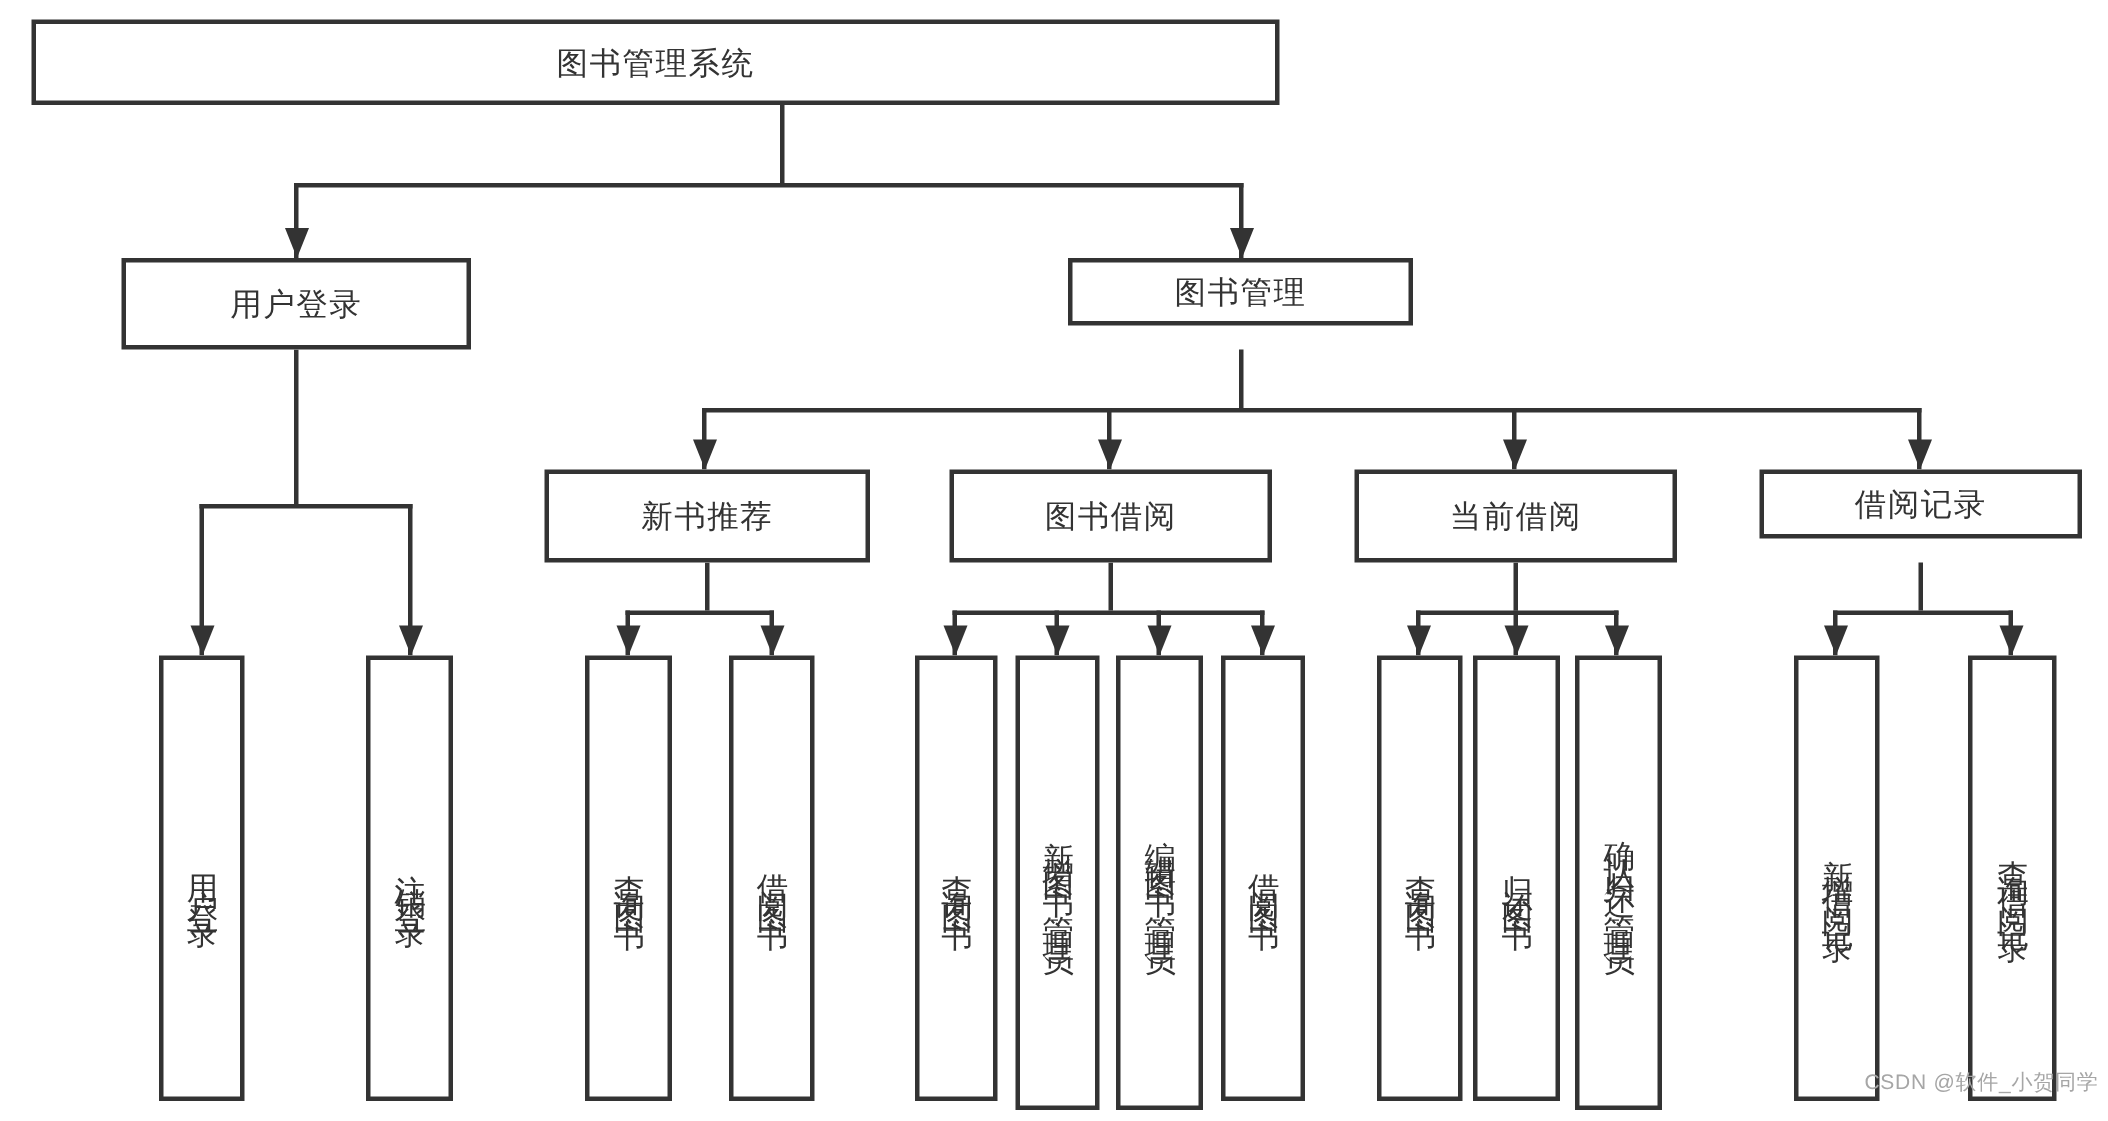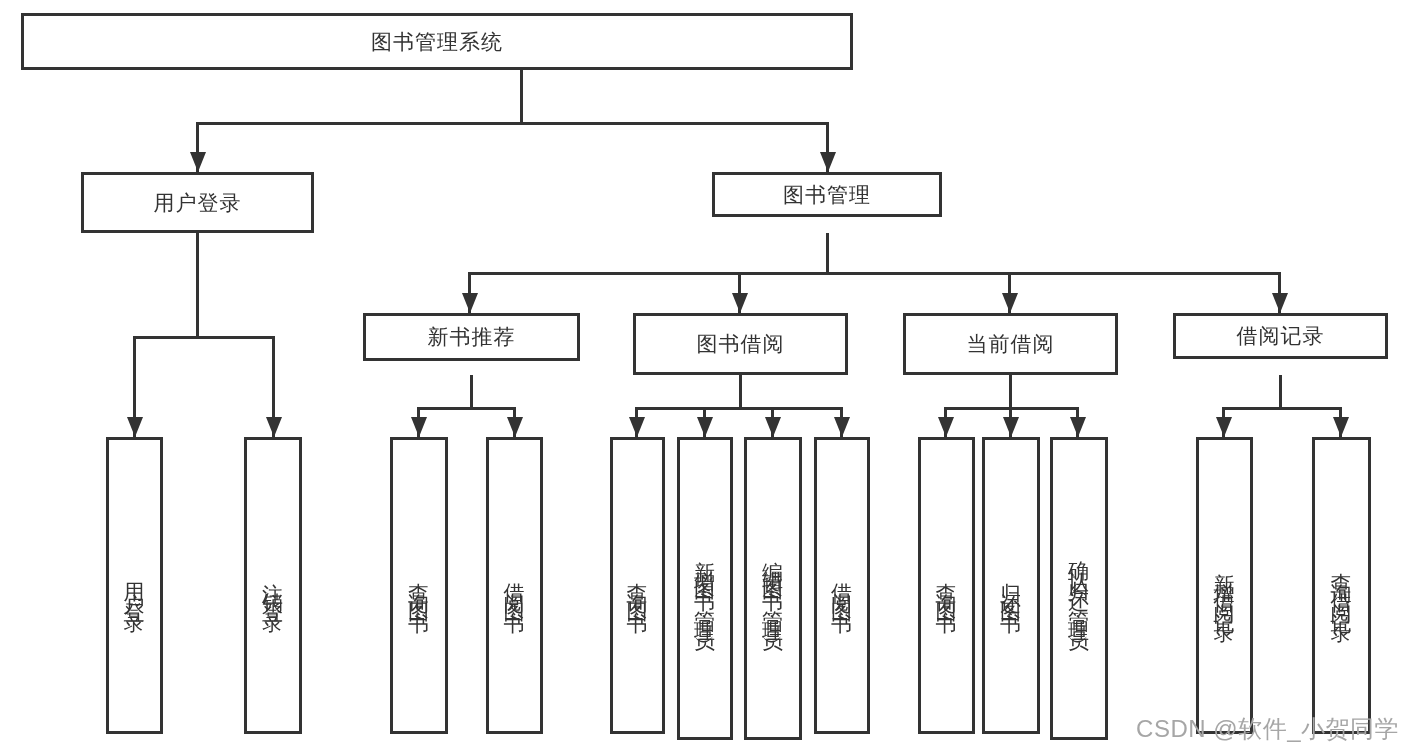--- a/index.html
+++ b/index.html
@@ -20,21 +20,21 @@
   }
   .vline{position:absolute;width:3px;background:var(--line,#333);}
   .hline{position:absolute;height:3px;background:var(--line,#333);}
   .arrow{position:absolute;width:3px;background:var(--line,#333);}
   .arrow::after{
     content:"";position:absolute;left:50%;bottom:0;transform:translateX(-50%);
     width:0;height:0;border:8px solid transparent;border-bottom:0;
     border-top:20px solid var(--line,#333);
   }
   .watermark{
-    position:absolute;right:6px;top:713px;font-size:24px;
+    position:absolute;right:6px;top:713px;font-size:14px;
     color:var(--wm,#a6a6a6);white-space:nowrap;letter-spacing:.5px;text-align:right;
   }
 </style>
 </head>
 <body>
 
 <div class="canvas">
 
   <div class="vline" style="left:520px;top:70px;height:52px"></div>
   <div class="hline" style="left:196px;top:122px;width:633px"></div>
@@ -74,21 +74,21 @@
   <div class="vline" style="left:1279px;top:375px;height:32px"></div>
   <div class="hline" style="left:1222px;top:407px;width:120px"></div>
   <div class="arrow" style="left:1222px;top:407px;height:30px"></div>
   <div class="arrow" style="left:1339px;top:407px;height:30px"></div>
 
   <div class="box hbox" style="left:21px;top:13px;width:832px;height:57px">图书管理系统</div>
 
   <div class="box hbox" style="left:81px;top:172px;width:233px;height:61px">用户登录</div>
   <div class="box hbox" style="left:712px;top:172px;width:230px;height:45px">图书管理</div>
 
-  <div class="box hbox" style="left:363px;top:313px;width:217px;height:48px">新书推荐</div>
+  <div class="box hbox" style="left:363px;top:313px;width:217px;height:62px">新书推荐</div>
   <div class="box hbox" style="left:633px;top:313px;width:215px;height:62px">图书借阅</div>
   <div class="box hbox" style="left:903px;top:313px;width:215px;height:62px">当前借阅</div>
   <div class="box hbox" style="left:1173px;top:313px;width:215px;height:46px">借阅记录</div>
 
   <div class="box vbox" style="left:106px;top:437px;width:57px;height:297px">
     <span class="vtext">用户登录</span>
   </div>
   <div class="box vbox" style="left:244px;top:437px;width:58px;height:297px">
     <span class="vtext">注销登录</span>
   </div>

